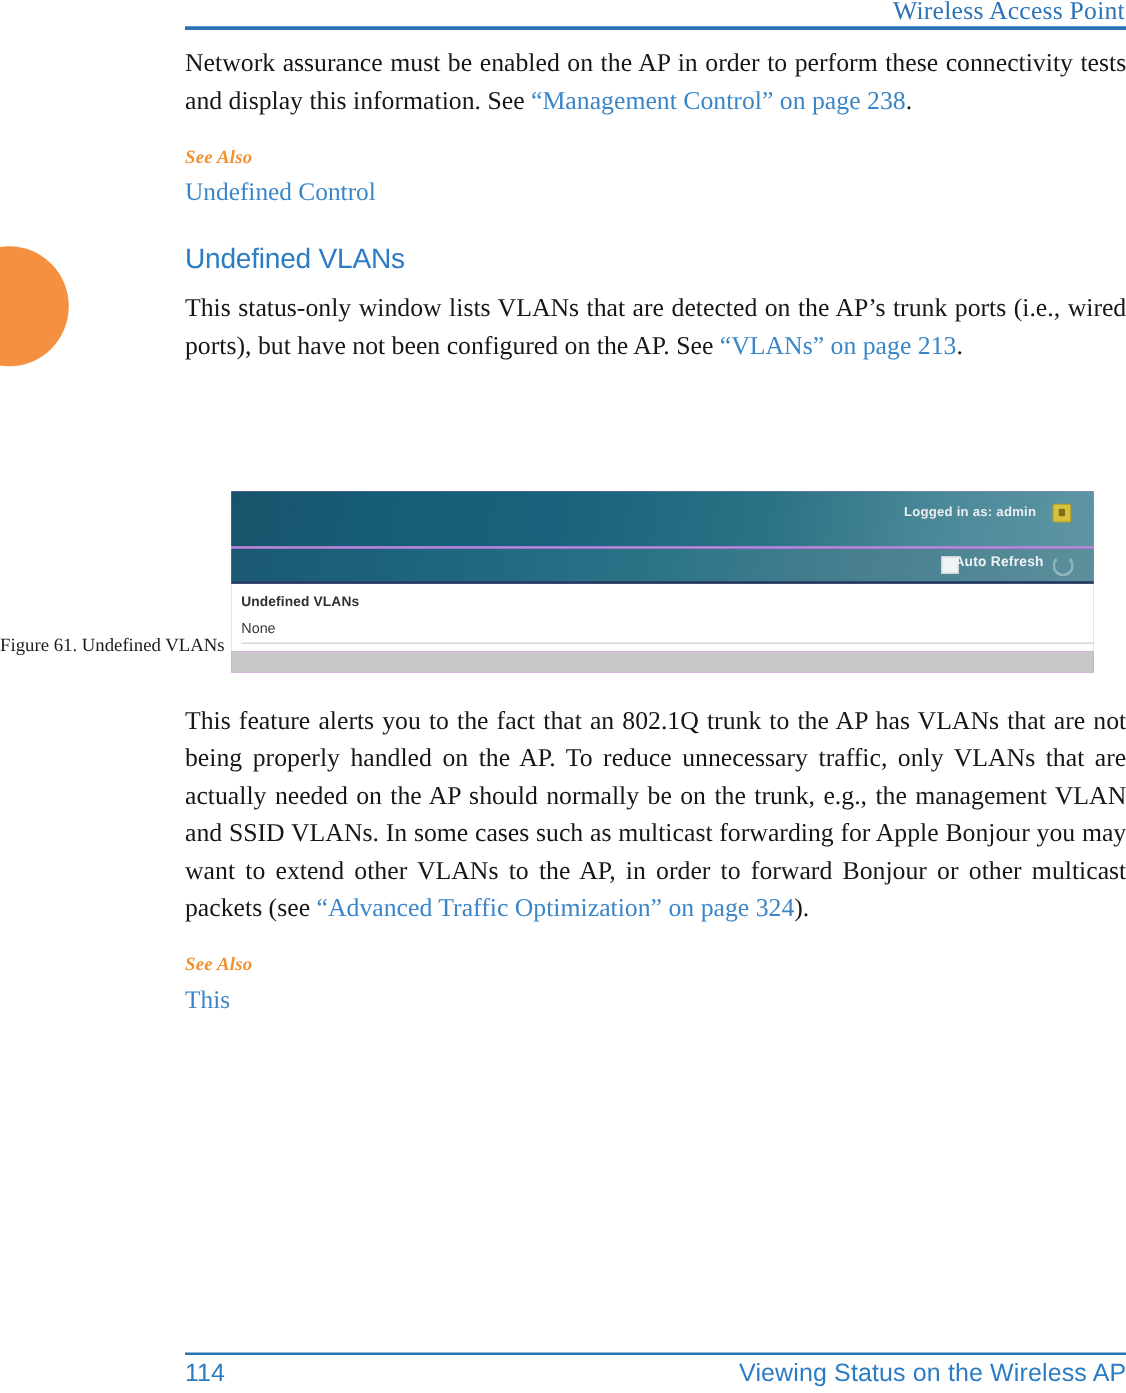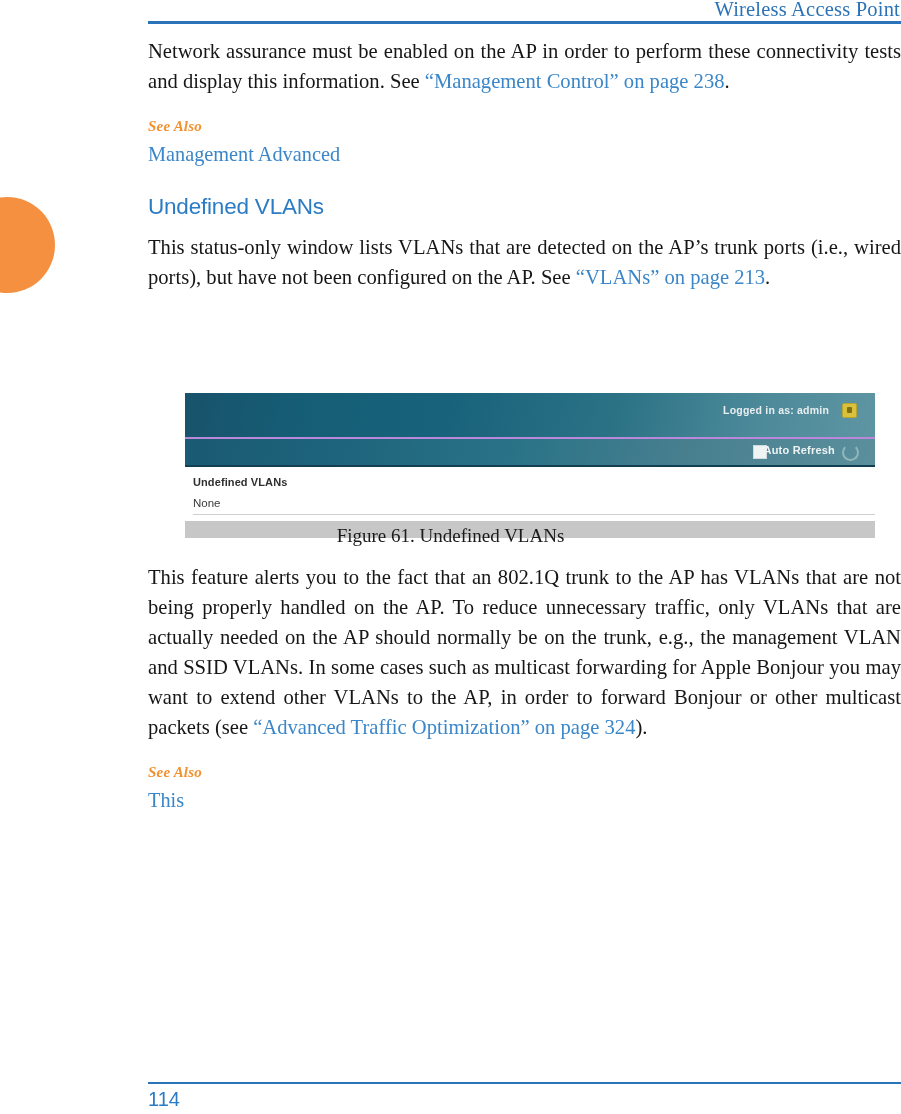--- a/index.html
+++ b/index.html
@@ -238,25 +238,24 @@
     margin: 5px 0 0 0;
   }
   .shot-footer-bar {
     height: 17px;
     background: #c7c7c7;
   }
 
   .fig-caption {
     position: absolute;
     left: 0px;
-    top: 525px;
+    top: 509px;
     width: 901px;
-    text-align: center;
-    font-family: "Liberation Serif", serif;
-    font-size: 19px;
+    font-family: "Liberation Serif", serif;
+    font-size: 15px;
     color: #1a1a1a;
   }
 
   
   .lower {
     position: absolute;
     left: 148px;
     top: 562px;
     width: 753px;
   }
@@ -304,21 +303,21 @@
   <div class="content">
 
     <p class="body"><span>Network assurance must be enabled on the AP in order to perform these connectivity tests and display this information. See </span><a class="xref" href="#">“Management Control” on page 238</a><span>.</span></p>
 
     <div class="sp-22"></div>
 
     <p class="see-also">See Also</p>
 
     <div class="sp-8"></div>
 
-    <p class="see-also-link">Management Advanced</p>
+    <p class="see-also-link">Undefined Control</p>
 
     <div class="sp-28"></div>
 
     <h2 class="section">Undefined VLANs</h2>
 
     <div class="sp-12"></div>
 
     <p class="body"><span>This status-only window lists VLANs that are detected on the AP’s trunk ports (i.e., wired ports), but have not been configured on the AP. See </span><a class="xref" href="#">“VLANs” on page 213</a><span>.</span></p>
   </div>
 
@@ -358,14 +357,15 @@
 
     <p class="see-also">See Also</p>
 
     <div class="sp-8"></div>
 
     <p class="see-also-link">This</p>
   </div>
 
   <div class="footer-rule"></div>
   <div class="footer-page">114</div>
+  <div class="footer-text">Viewing Status on the Wireless AP</div>
 
 </div>
 
 </body></html>

